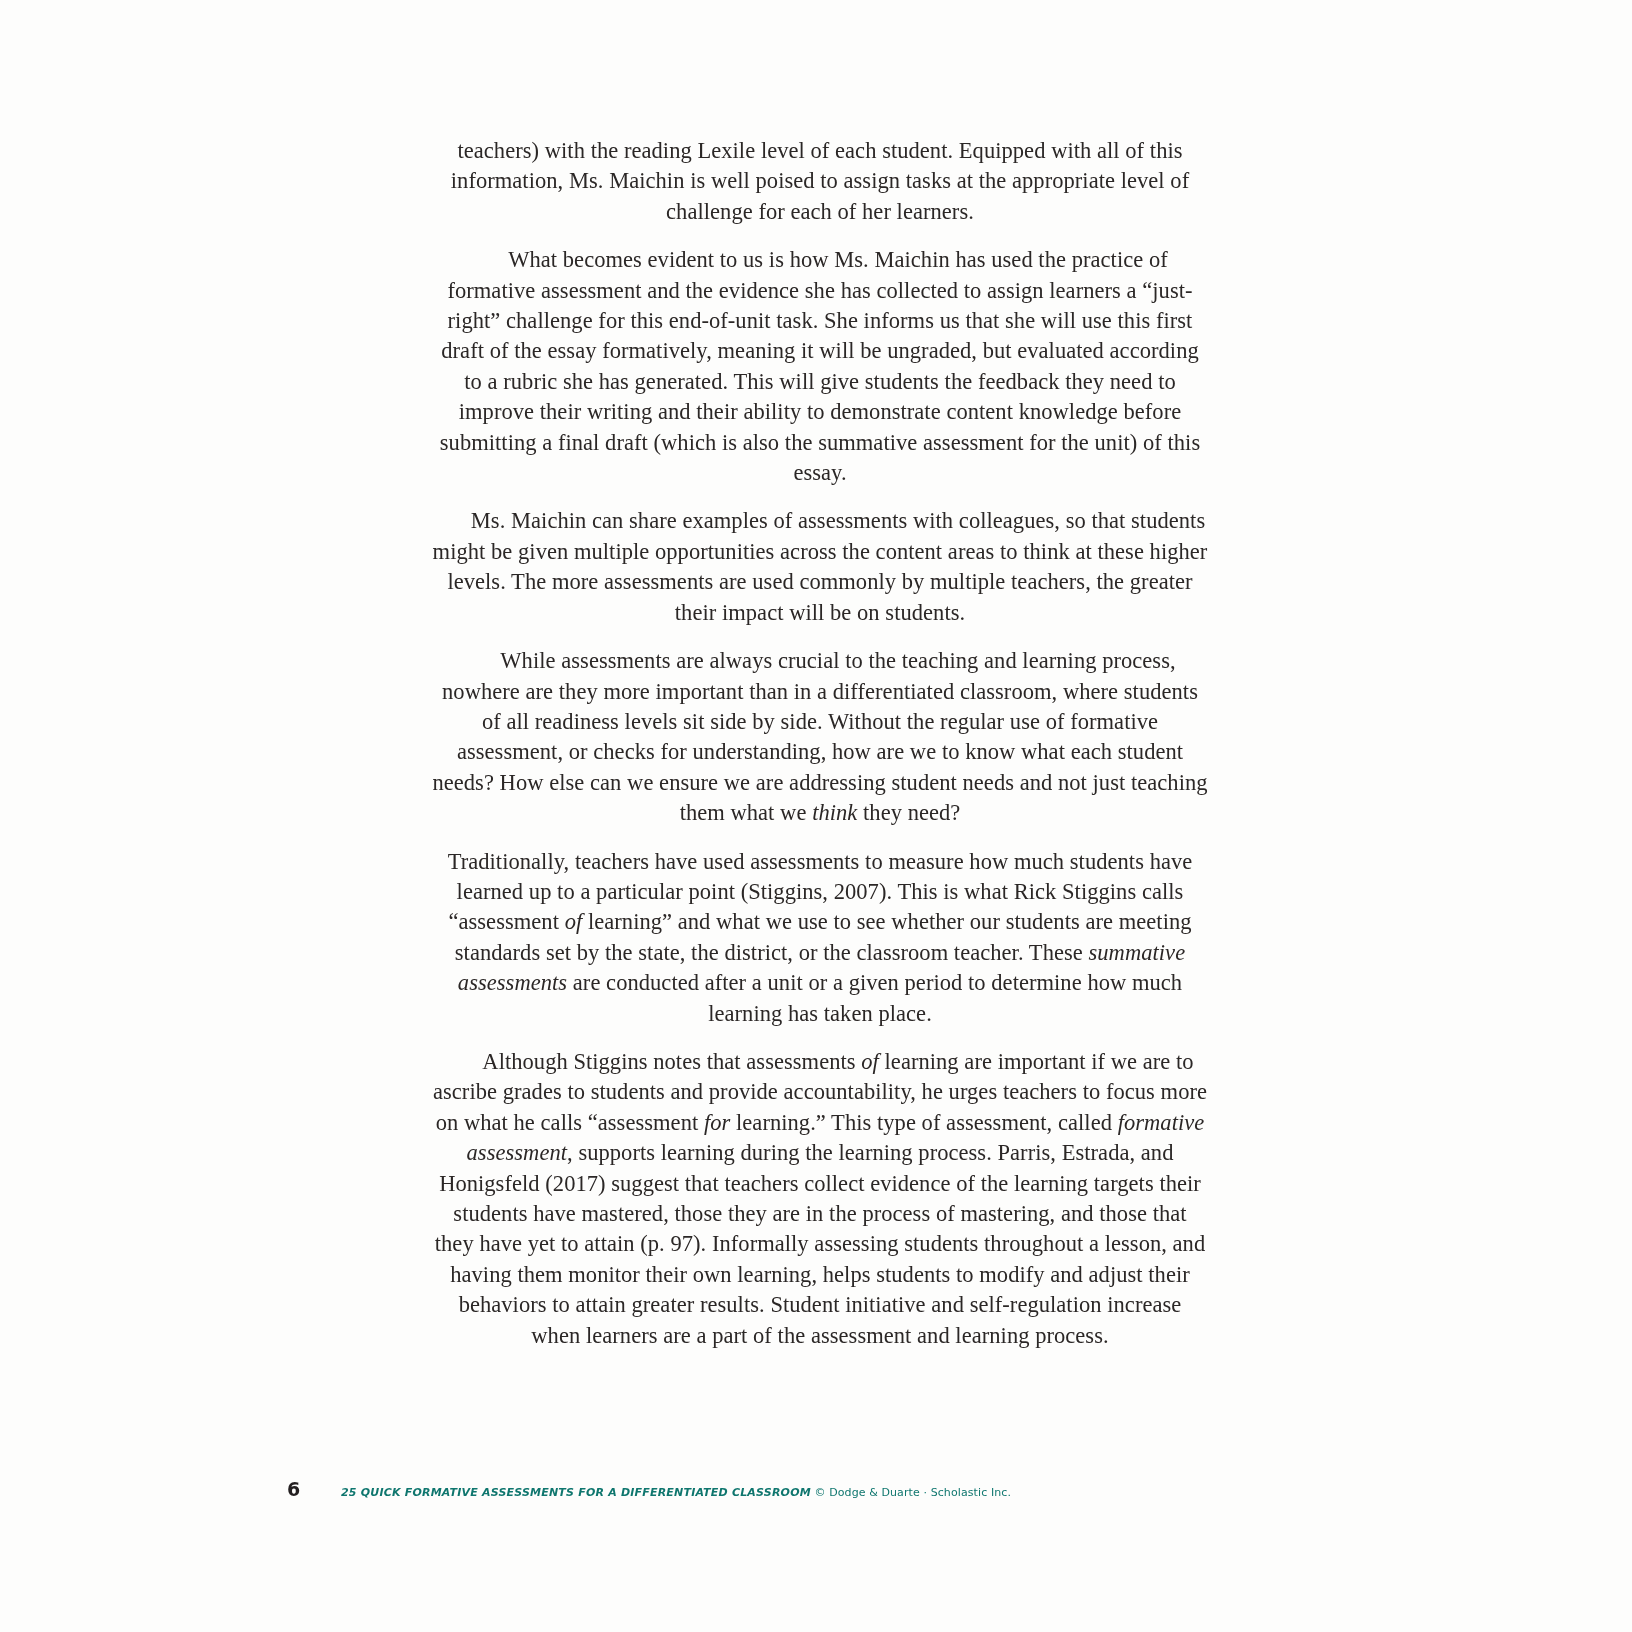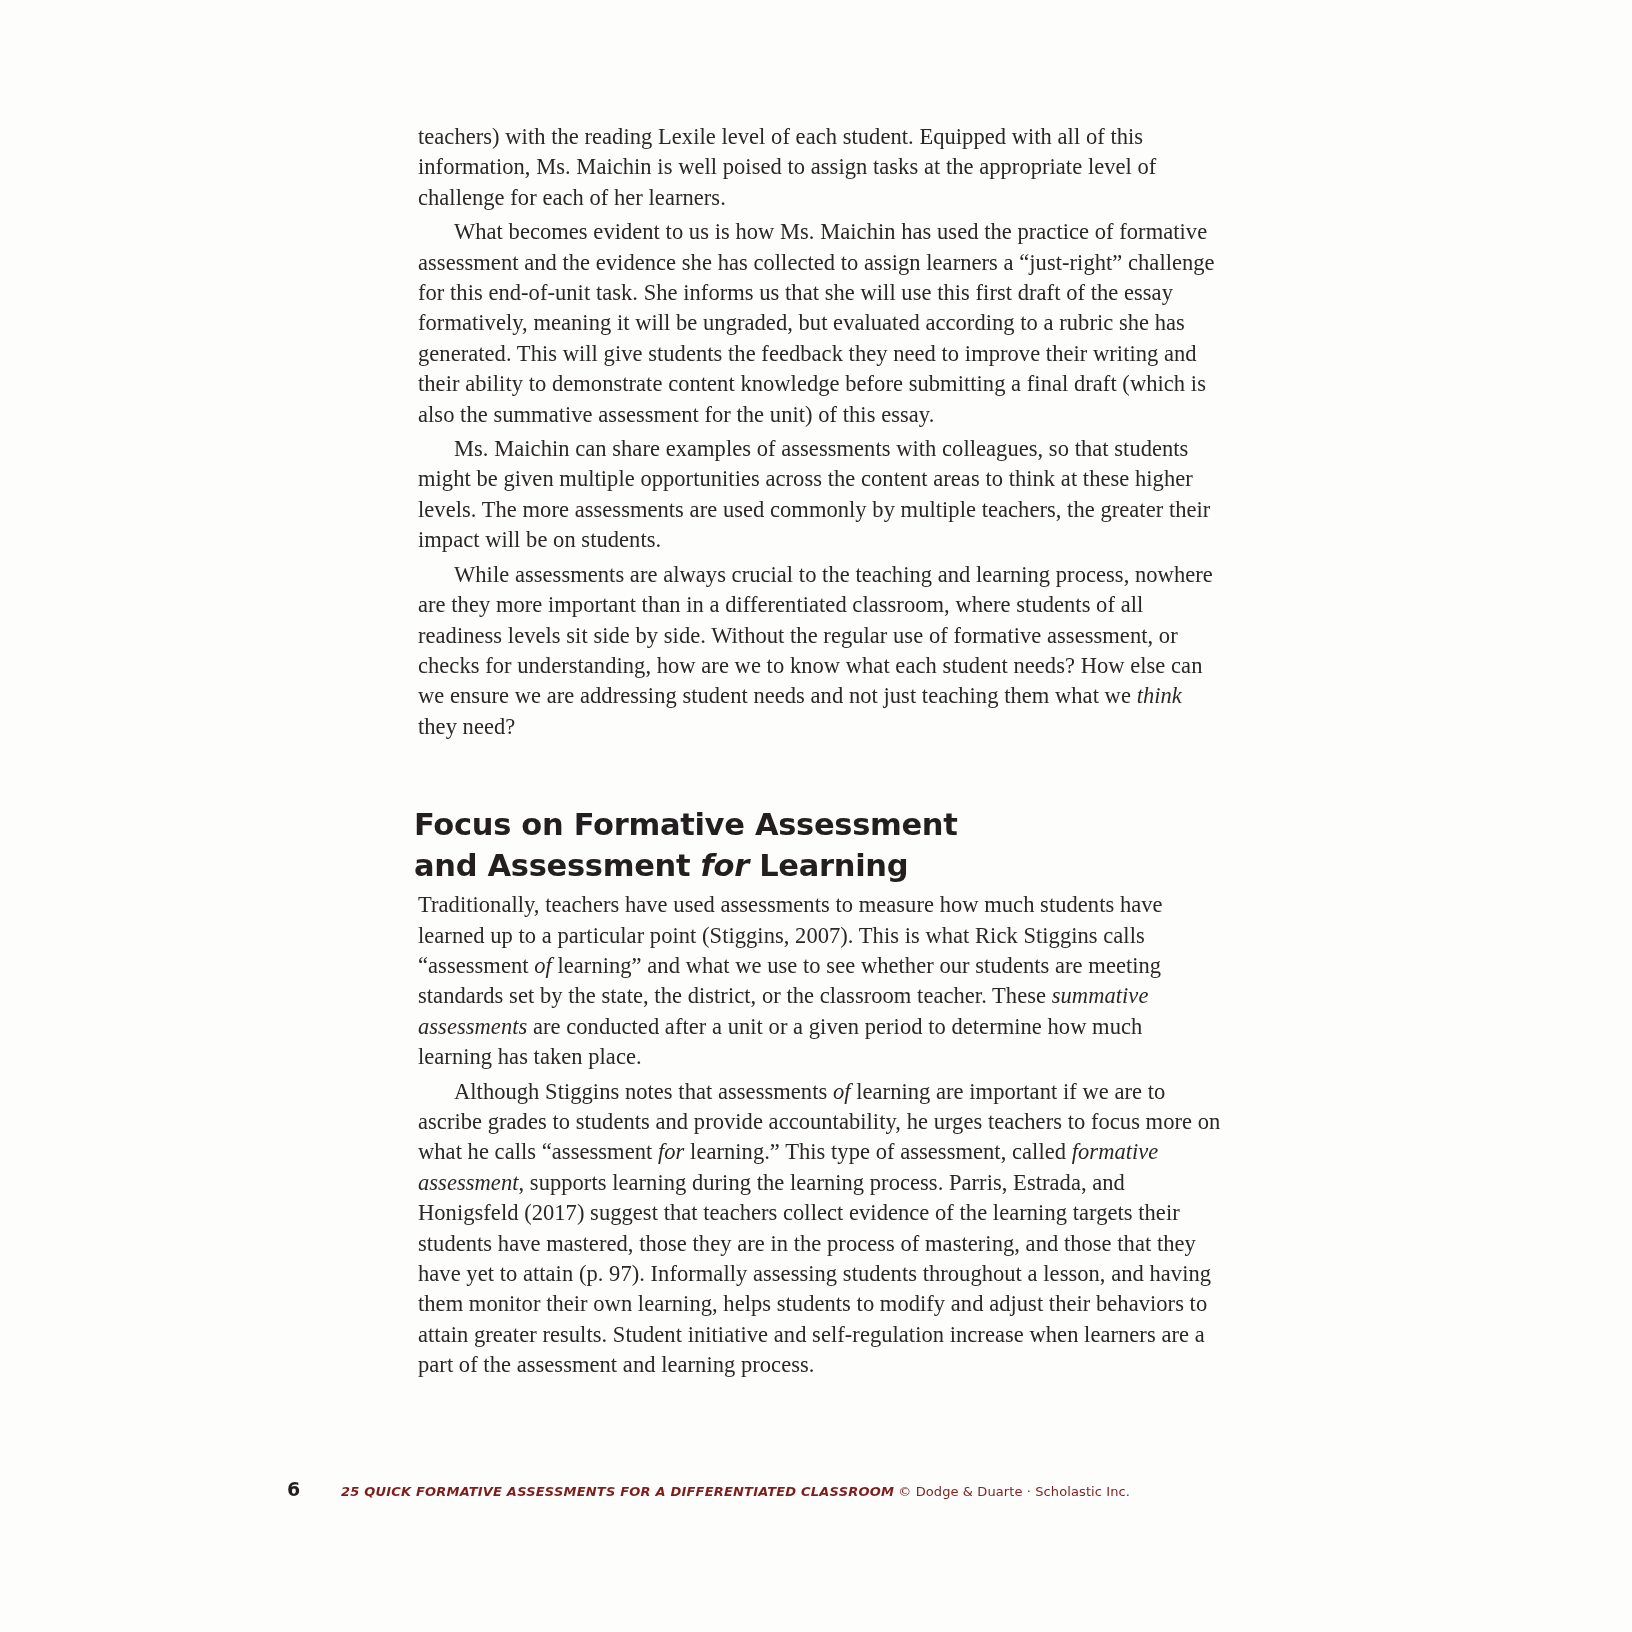--- a/index.html
+++ b/index.html
@@ -20,24 +20,24 @@
     height: 1632px;
     background: #fdfdfc;
   }
   .content {
     position: absolute;
     left: 414px;
     top: 118px;
     width: 812px;
   }
   p.body-par {
-    margin: 4px;
+    margin: 18px;
     font-size: 22.5px;
     line-height: 30.4px;
-    text-align: left;
+    text-align: center;
     color: #2b2726;
     letter-spacing: 0.05px;
   }
   p.indent {
     text-indent: 36px;
   }
   .section-title {
     margin: 0;
     padding-top: 58px;
     font-family: "DejaVu Sans", sans-serif;
@@ -66,22 +66,22 @@
   }
   .folio {
     font-family: "DejaVu Sans", sans-serif;
     font-weight: bold;
     font-size: 19px;
     color: #231f20;
     width: 54px;
   }
   .footer-text {
     font-family: "DejaVu Sans", sans-serif;
-    font-size: 13px;
-    color: #7f1d1d;
+    font-size: 11px;
+    color: #0f766e;
     letter-spacing: 0.1px;
   }
   .footer-text .caps {
     font-style: italic;
     font-weight: bold;
     letter-spacing: 0.2px;
   }
 </style>
 </head>
 <body>
@@ -91,24 +91,20 @@
   <div class="content">
 
     <p class="body-par">teachers) with the reading Lexile level of each student. Equipped with all of this information, Ms. Maichin is well poised to assign tasks at the appropriate level of challenge for each of her learners.</p>
 
     <p class="body-par indent">What becomes evident to us is how Ms. Maichin has used the practice of formative assessment and the evidence she has collected to assign learners a “just-right” challenge for this end-of-unit task. She informs us that she will use this first draft of the essay formatively, meaning it will be ungraded, but evaluated according to a rubric she has generated. This will give students the feedback they need to improve their writing and their ability to demonstrate content knowledge before submitting a final draft (which is also the summative assessment for the unit) of this essay.</p>
 
     <p class="body-par indent">Ms. Maichin can share examples of assessments with colleagues, so that students might be given multiple opportunities across the content areas to think at these higher levels. The more assessments are used commonly by multiple teachers, the greater their impact will be on students.</p>
 
     <p class="body-par indent"><span>While assessments are always crucial to the teaching and learning process, nowhere are they more important than in a differentiated classroom, where students of all readiness levels sit side by side. Without the regular use of formative assessment, or checks for understanding, how are we to know what each student needs? How else can we ensure we are addressing student needs and not just teaching them what we </span><em>think</em><span> they need?</span></p>
 
-    <h2 class="section-title">
-      <span>Focus on Formative Assessment</span><br>
-      <span>and Assessment </span><span class="ital">for</span><span> Learning</span>
-    </h2>
 
     <p class="body-par after-title"><span>Traditionally, teachers have used assessments to measure how much students have learned up to a particular point (Stiggins, 2007). This is what Rick Stiggins calls “assessment </span><em>of</em><span> learning” and what we use to see whether our students are meeting standards set by the state, the district, or the classroom teacher. These </span><em>summative assessments</em><span> are conducted after a unit or a given period to determine how much learning has taken place.</span></p>
 
     <p class="body-par indent"><span>Although Stiggins notes that assessments </span><em>of</em><span> learning are important if we are to ascribe grades to students and provide accountability, he urges teachers to focus more on what he calls “assessment </span><em>for</em><span> learning.” This type of assessment, called </span><em>formative assessment</em><span>, supports learning during the learning process. Parris, Estrada, and Honigsfeld (2017) suggest that teachers collect evidence of the learning targets their students have mastered, those they are in the process of mastering, and those that they have yet to attain (p. 97). Informally assessing students throughout a lesson, and having them monitor their own learning, helps students to modify and adjust their behaviors to attain greater results. Student initiative and self-regulation increase when learners are a part of the assessment and learning process.</span></p>
 
   </div>
 
   <div class="footer">
     <div class="folio">6</div>
     <div class="footer-text"><span class="caps">25 QUICK FORMATIVE ASSESSMENTS FOR A DIFFERENTIATED CLASSROOM</span><span> © Dodge &amp; Duarte · Scholastic Inc.</span></div>

